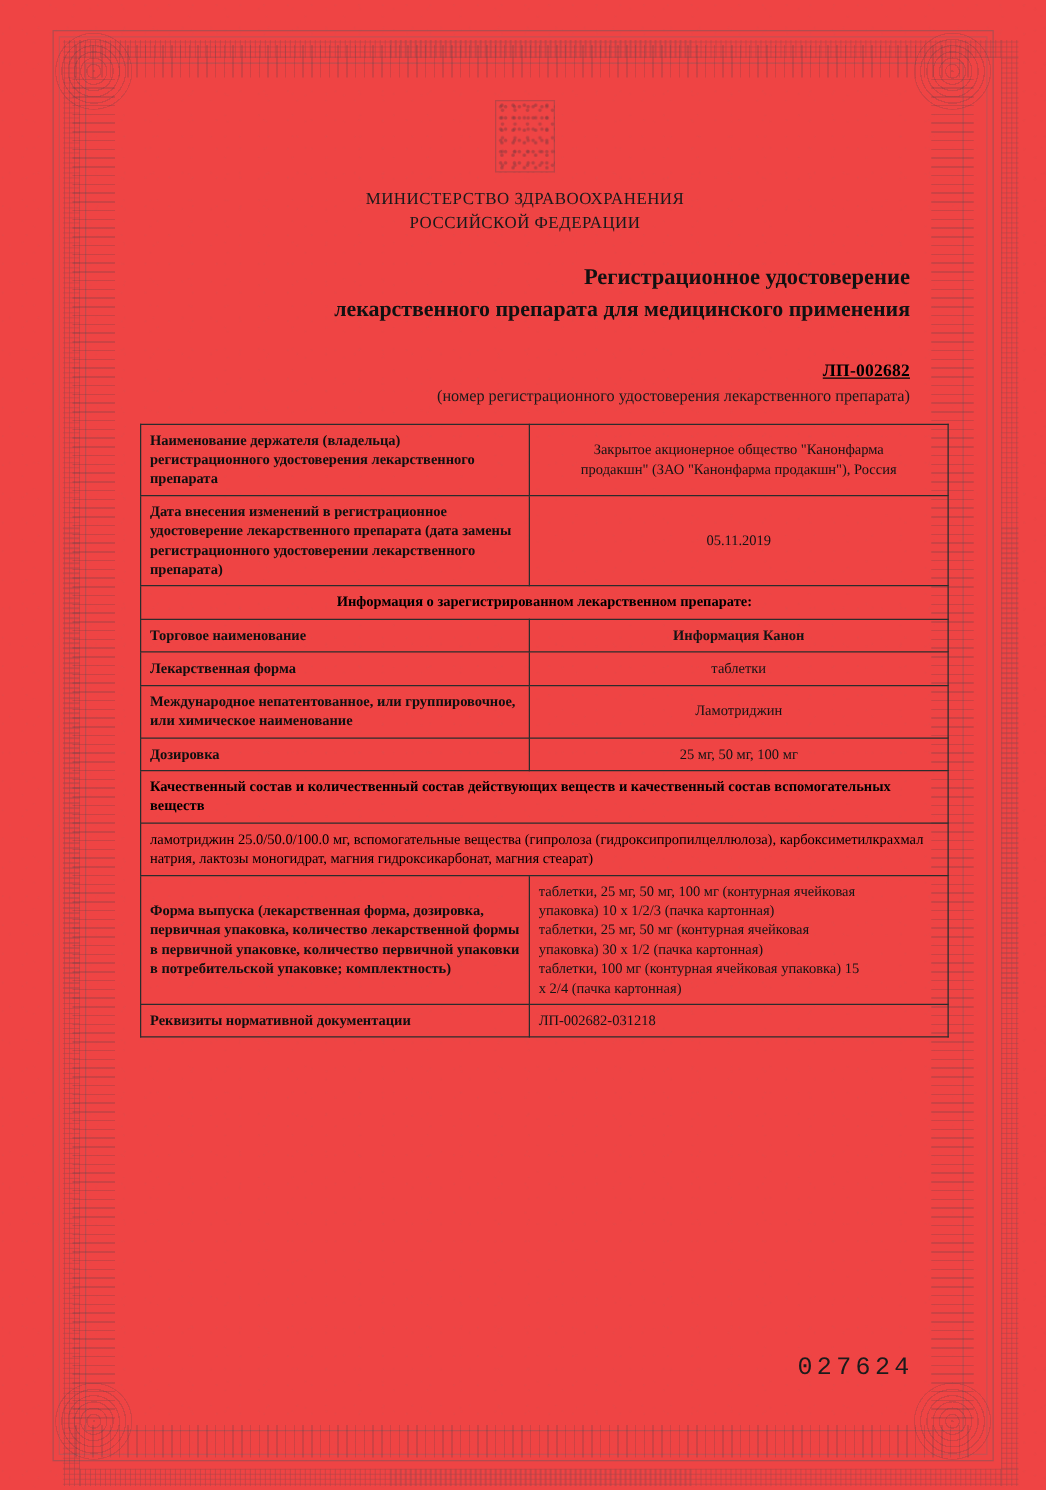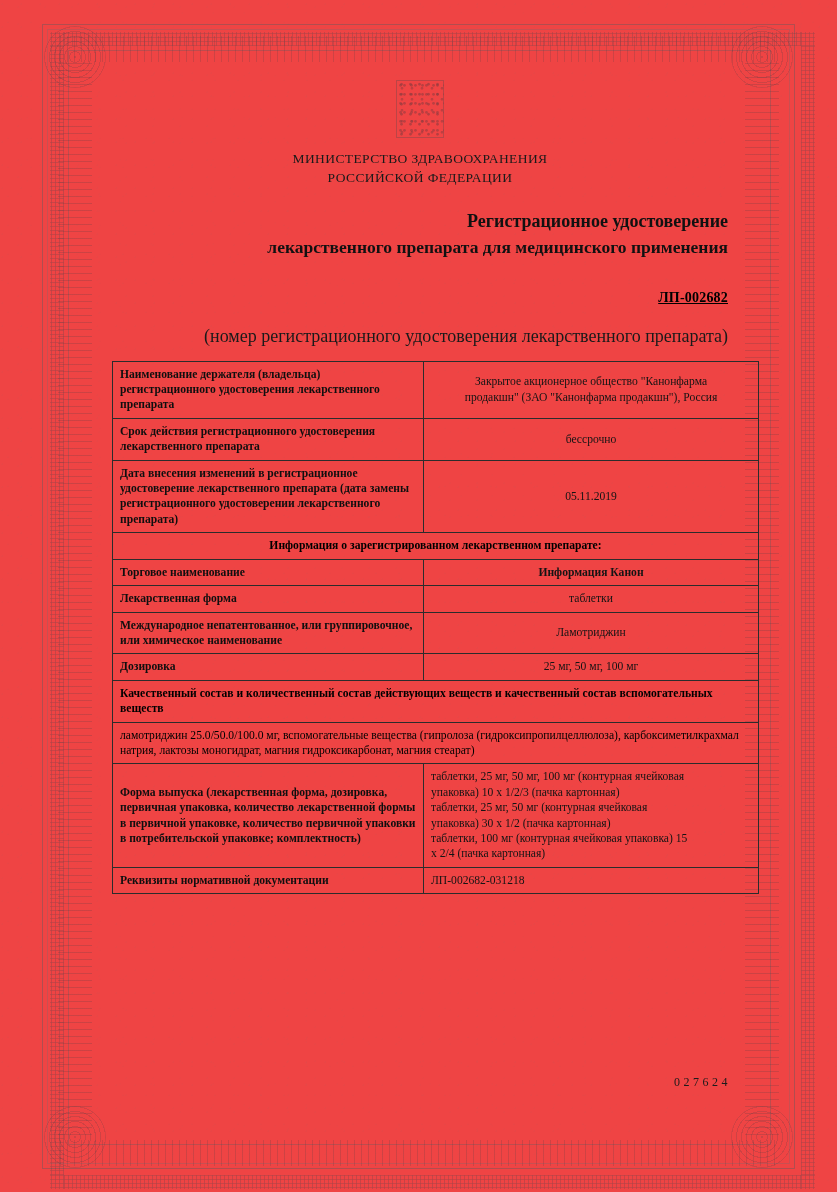--- a/index.html
+++ b/index.html
@@ -191,22 +191,22 @@
     text-align: right;
     margin-top: 30px;
   }
   #reg-number {
     font-weight: bold;
     font-size: 14px;
     text-decoration: underline;
     letter-spacing: 0.2px;
   }
   #reg-number-caption {
-    font-size: 18px;
-    margin-top: 20px;
+    font-size: 13px;
+    margin-top: 3px;
     color: #1a1a1a;
   }
 
   
   #data-table {
     width: 616px;
     border-collapse: collapse;
     margin-top: 14px;
     table-layout: fixed;
     font-size: 11.6px;
@@ -250,23 +250,23 @@
     font-weight: normal;
     padding: 4px 7px;
     line-height: 1.36;
   }
   .cell-line { display: block; }
 
   
   #serial-number {
     position: absolute;
     right: 106px;
-    bottom: 102px;
-    font-family: Liberation Serif, serif;
-    font-size: 12px;
+    bottom: 86px;
+    font-family: Liberation Mono, monospace;
+    font-size: 20px;
     letter-spacing: 3.5px;
     color: #1b1b1b;
   }
 </style>
 </head>
 <body>
 
 <div id="scan-page">
 
   <div id="scan-noise"></div>
@@ -307,26 +307,20 @@
     <table id="data-table">
       <tbody id="table-body">
           <tr>
             <td class="label-cell">Наименование держателя (владельца) регистрационного удостоверения лекарственного препарата</td>
             <td class="value-cell">
               <span class="cell-line">Закрытое акционерное общество "Канонфарма</span>
               <span class="cell-line">продакшн" (ЗАО "Канонфарма продакшн"), Россия</span>
             </td>
           </tr>
           <tr>
-            <td class="label-cell">Срок действия регистрационного удостоверения лекарственного препарата</td>
-            <td class="value-cell">
-              <span class="cell-line">бессрочно</span>
-            </td>
-          </tr>
-          <tr>
             <td class="label-cell">Дата внесения изменений в регистрационное удостоверение лекарственного препарата (дата замены регистрационного удостоверении лекарственного препарата)</td>
             <td class="value-cell">
               <span class="cell-line">05.11.2019</span>
             </td>
           </tr>
           <tr>
             <td colspan="2" class="full-row-center">Информация о зарегистрированном лекарственном препарате:</td>
           </tr>
           <tr>
             <td class="label-cell">Торговое наименование</td>

